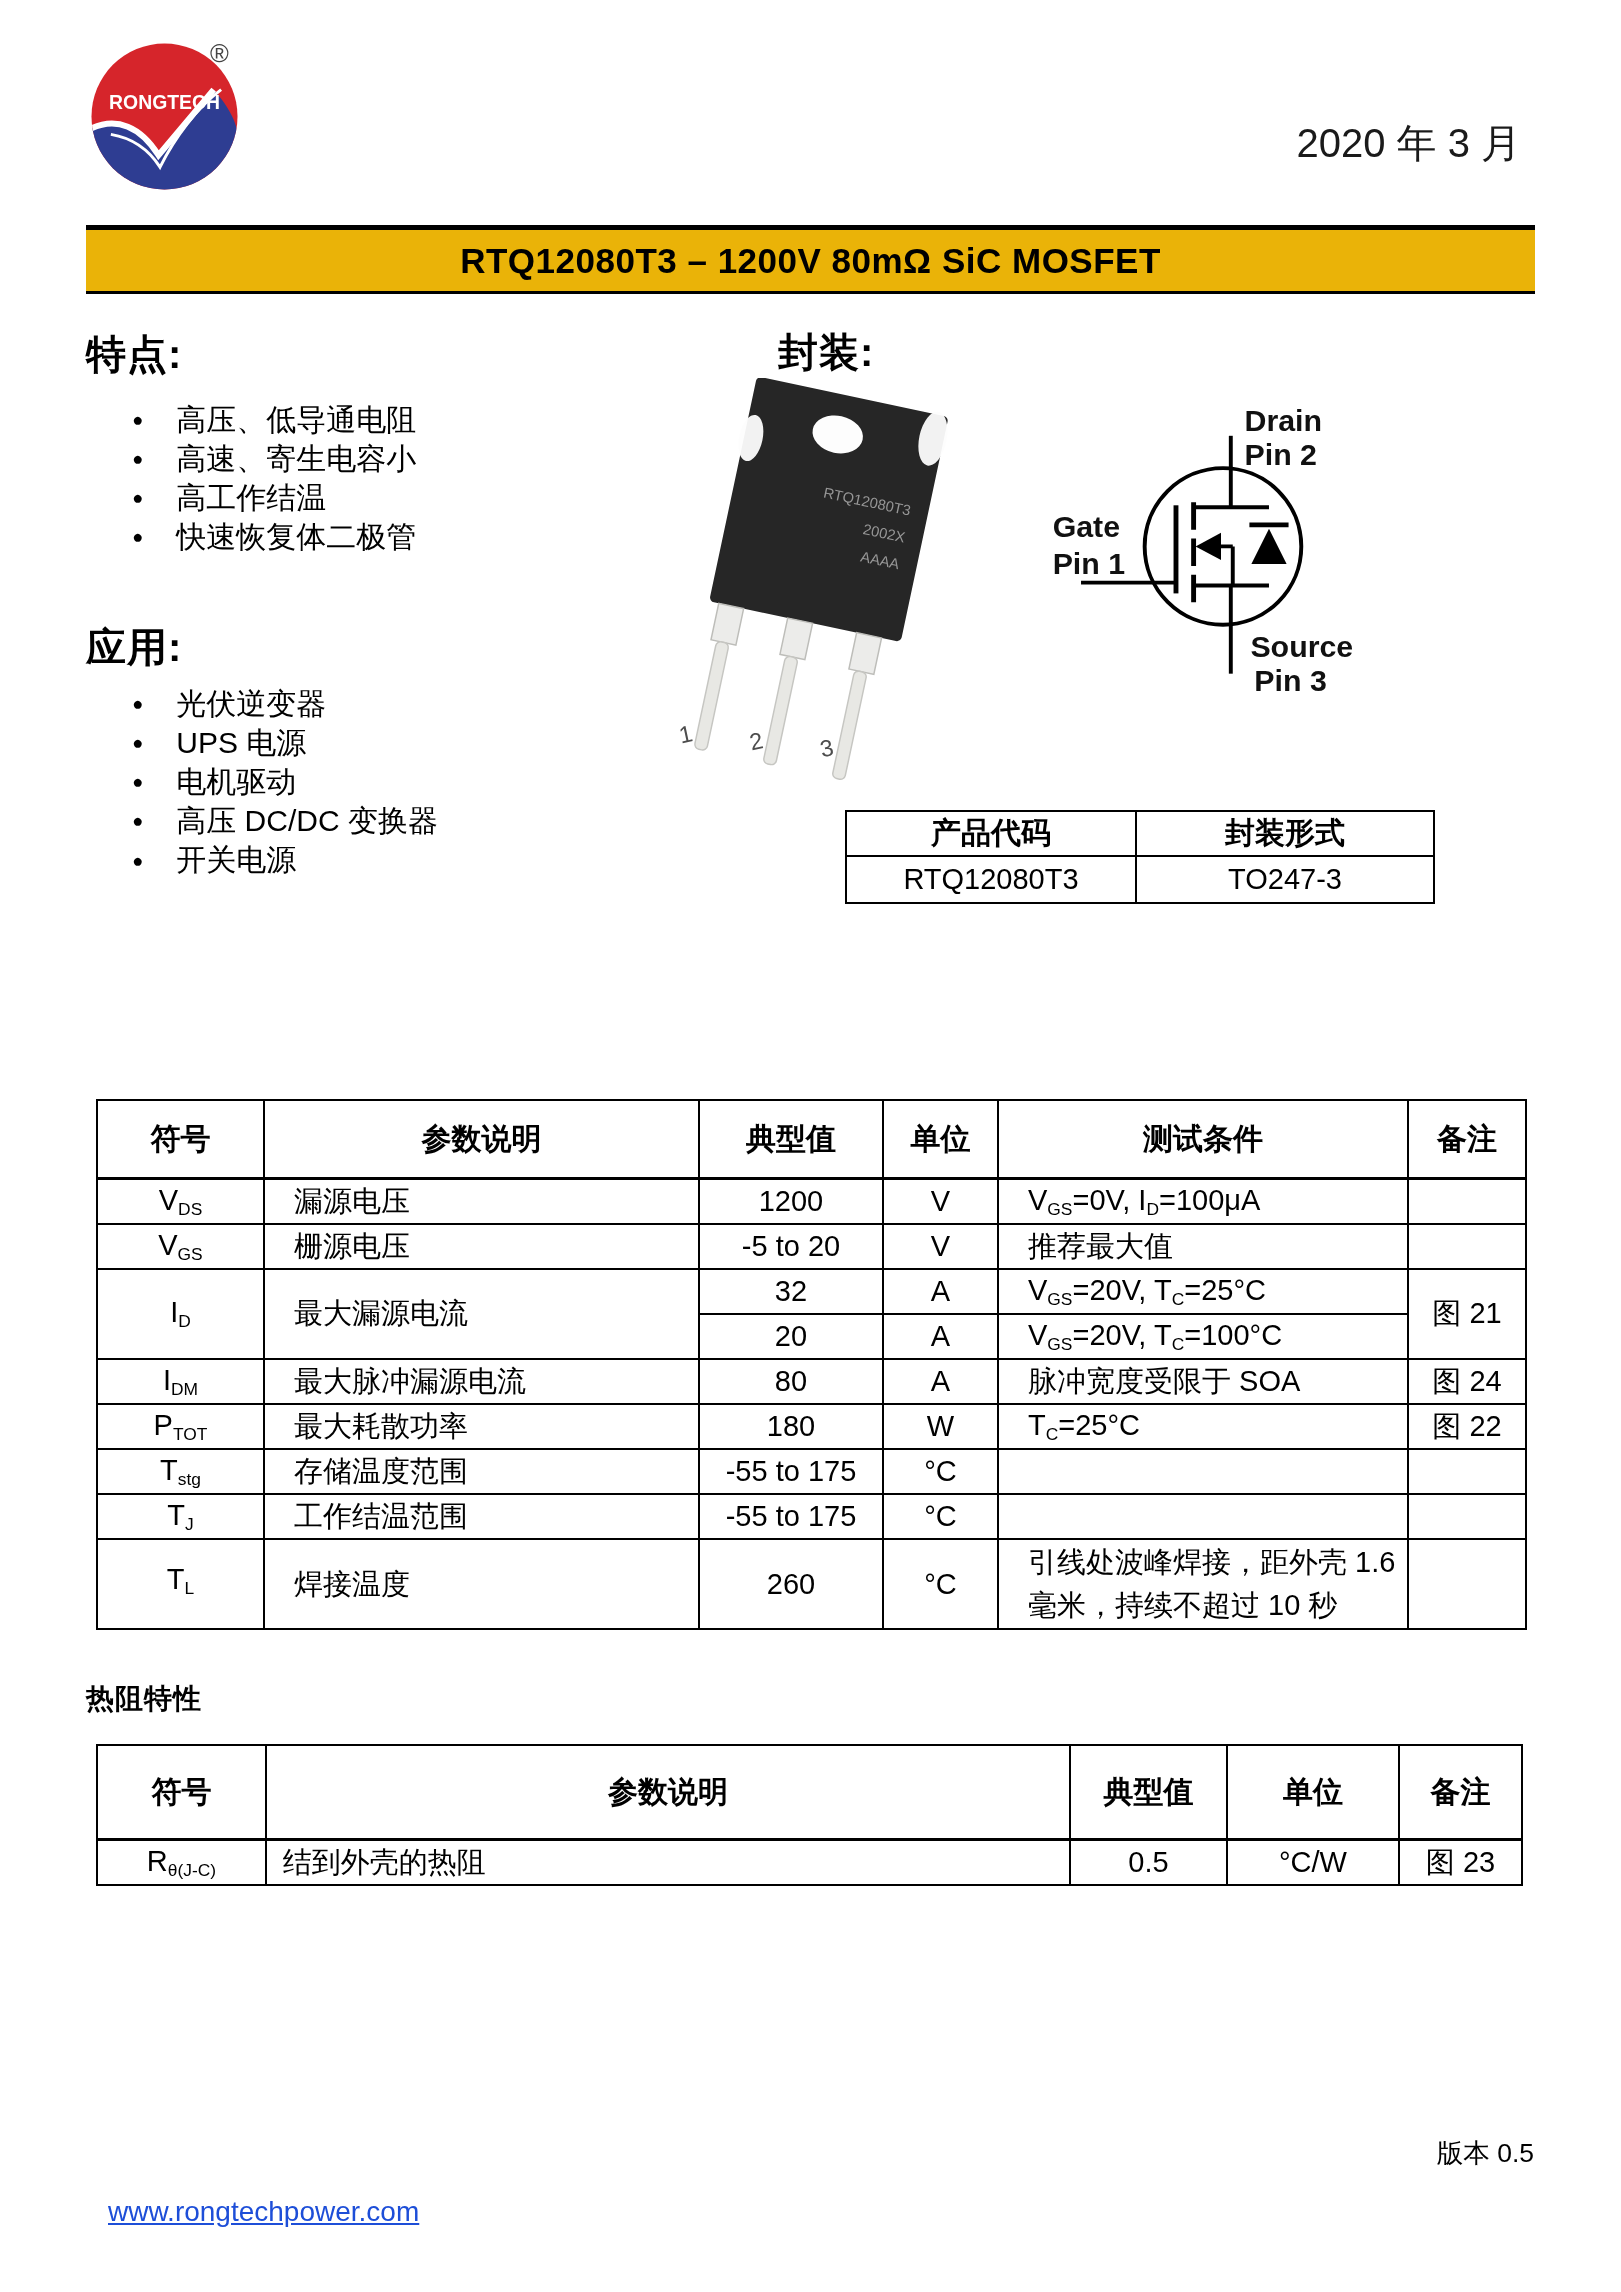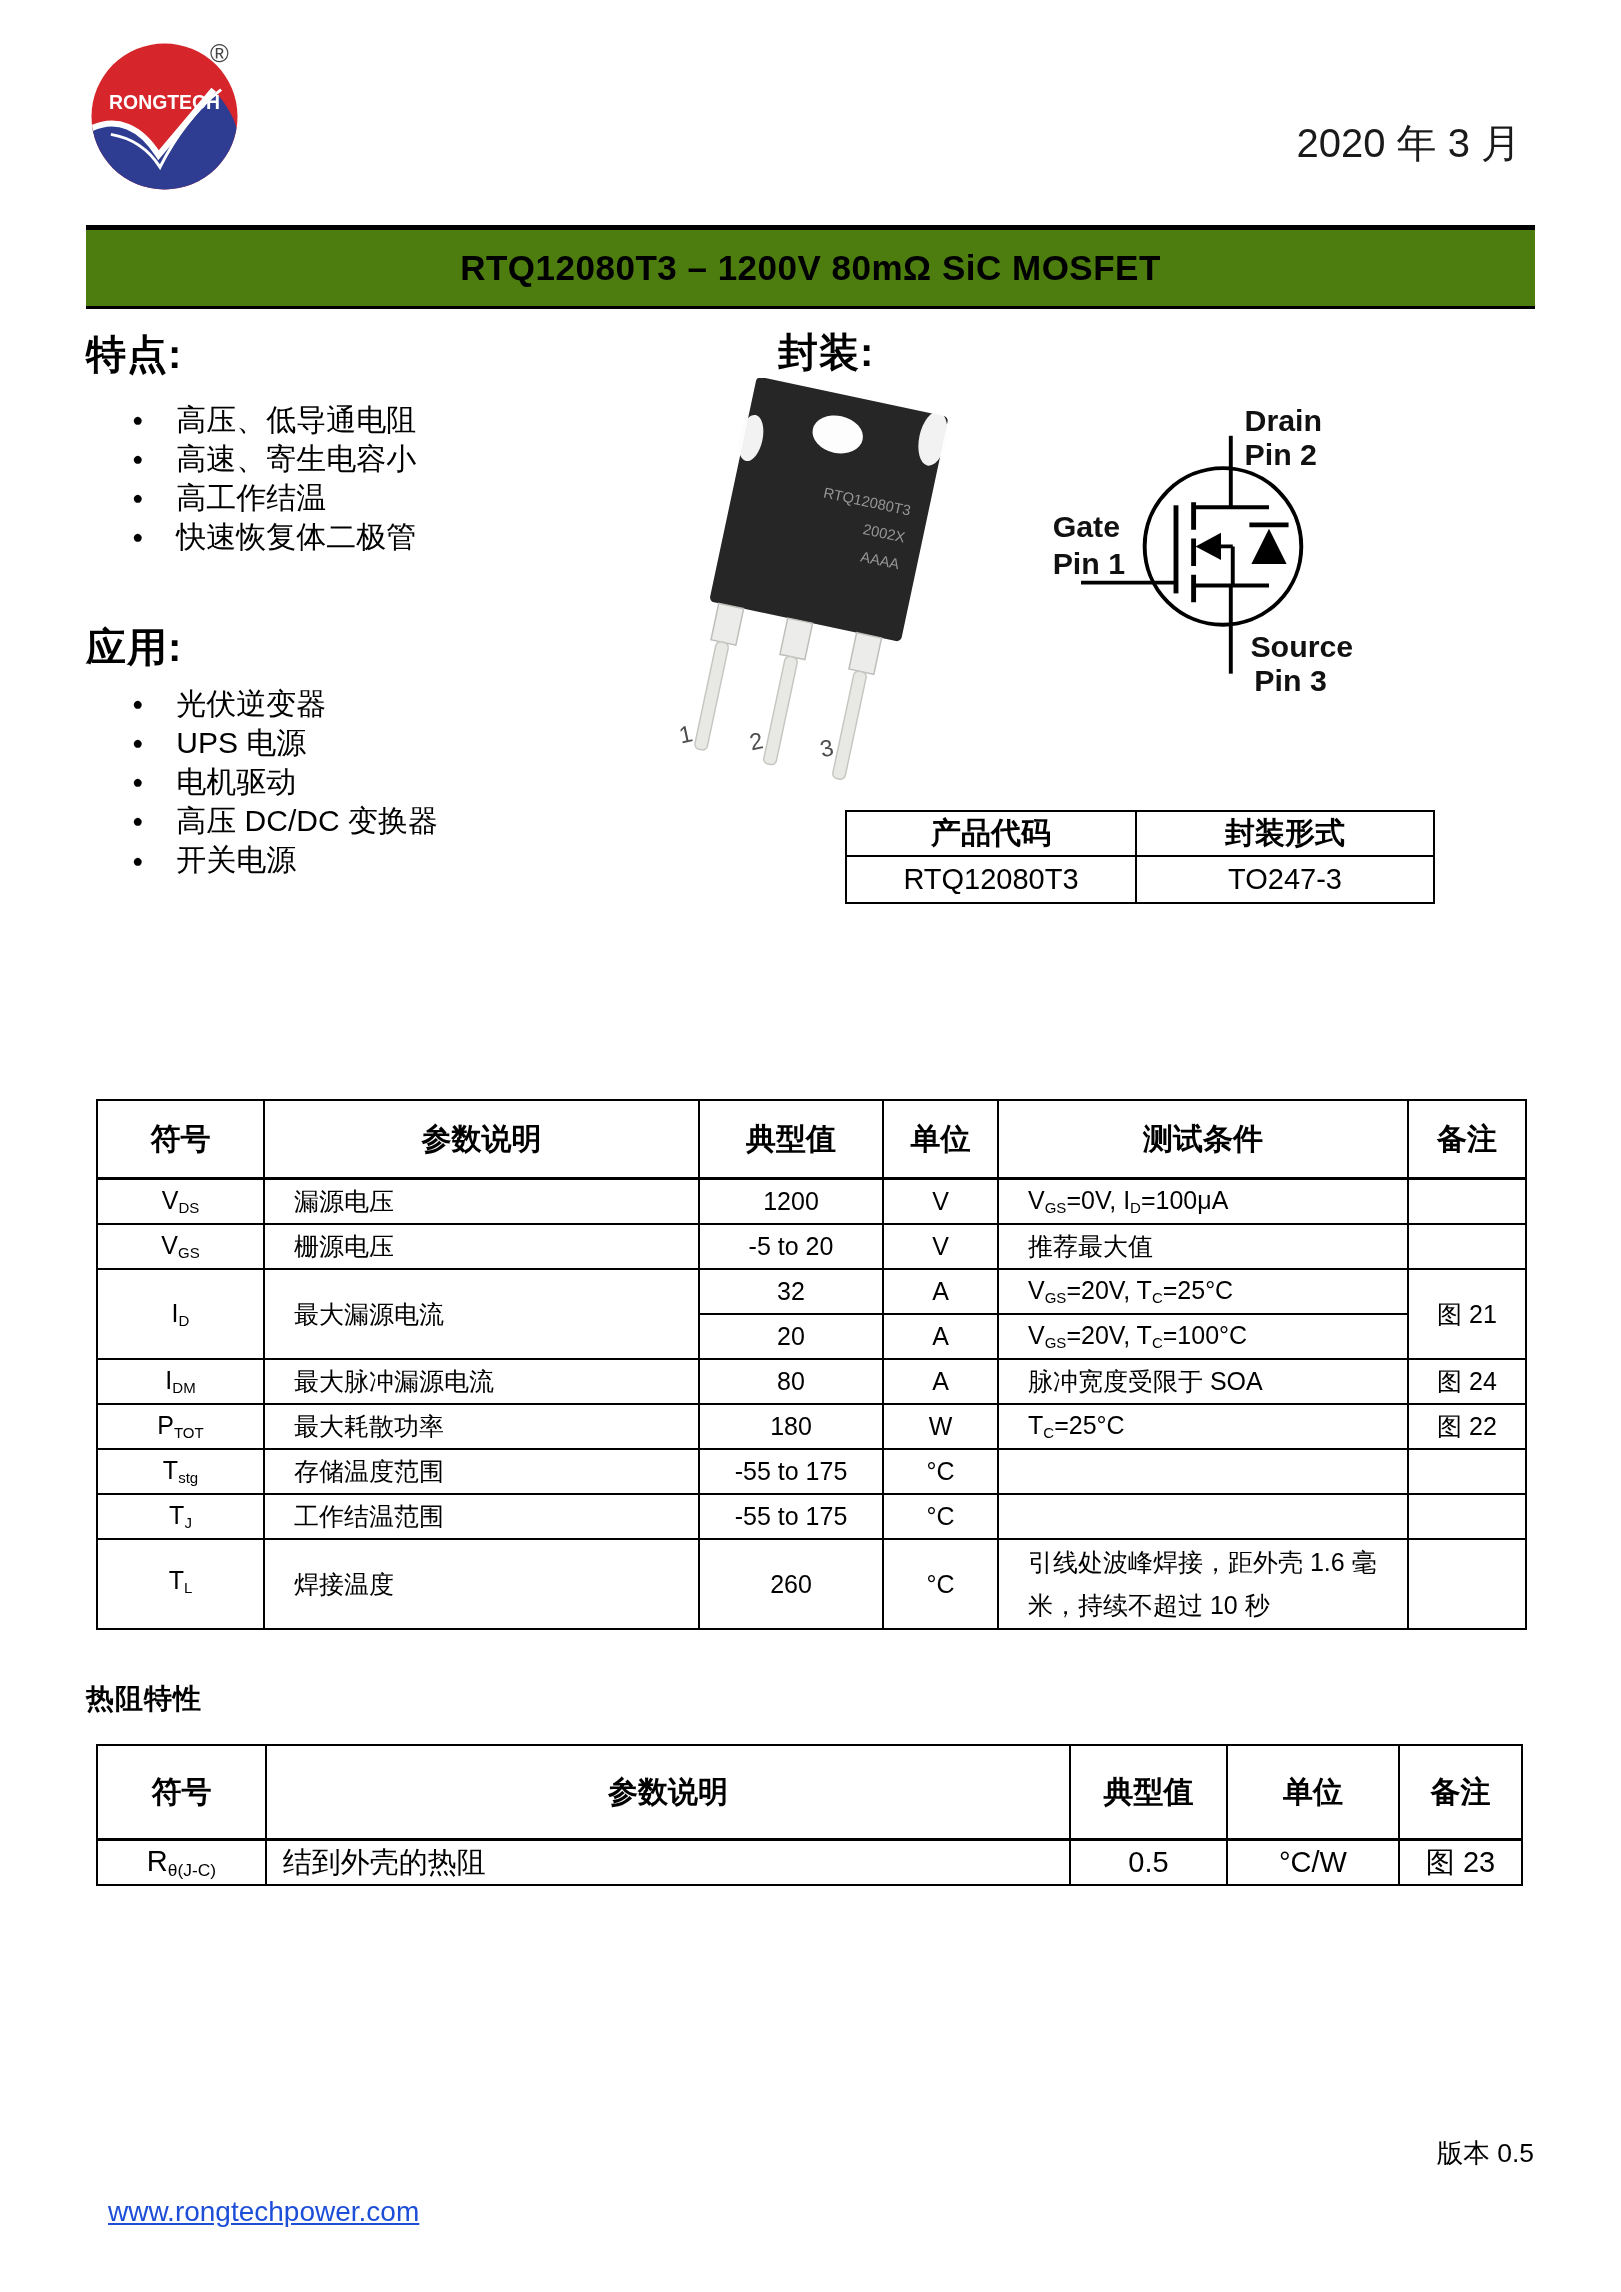--- a/index.html
+++ b/index.html
@@ -8,22 +8,22 @@
   .abs{position:absolute;}
   sub{font-size:0.6em;vertical-align:-0.28em;letter-spacing:0;}
 
   
   .logo-wrap{left:90px;top:41px;width:149px;height:151px;}
   .reg-mark{left:210px;top:39px;font-size:25.5px;color:#444;}
 
   .doc-date{right:100px;top:116px;font-size:40px;color:#1a1a1a;}
 
   
-  .titlebar{left:86px;top:225px;width:1449px;height:84px;box-sizing:border-box;
-            background:#4d7c0f;border-top:5.9px solid #000;border-bottom:3.9px solid #000;
+  .titlebar{left:86px;top:225px;width:1449px;height:69px;box-sizing:border-box;
+            background:#eab308;border-top:5.9px solid #000;border-bottom:3.9px solid #000;
             display:flex;align-items:center;justify-content:center;}
   .titlebar span{font-size:35px;font-weight:bold;letter-spacing:0.5px;}
 
   .sec-h{font-size:40px;font-weight:bold;letter-spacing:1px;}
   .features-h{left:86px;top:327px;}
   .apps-h{left:86px;top:620px;}
   .pkg-h{left:778px;top:325px;}
 
   ul.doclist{left:120px;list-style:none;margin:12px;padding:0;}
   ul.doclist li{font-size:30px;line-height:39px;white-space:nowrap;}
@@ -43,21 +43,21 @@
   .code-table td{height:43px;font-size:29px;text-align:center;font-weight:normal;}
 
   .ratings-head{left:86px;top:1025px;display:flex;align-items:baseline;}
   .ratings-head .h{font-size:41px;font-weight:bold;letter-spacing:1px;}
   .ratings-head .note{font-size:29px;margin-left:23.5px;color:#1a1a1a;}
 
   .ratings-table{left:96px;top:1099px;}
   .ratings-table table{width:1428px;}
   .ratings-table th{height:74px;font-size:30px;font-weight:bold;text-align:center;
                     border-top-width:2.9px;border-bottom-width:3.9px;}
-  .ratings-table td{height:41px;font-size:25px;text-align:center;vertical-align:middle;
+  .ratings-table td{height:41px;font-size:29px;text-align:center;vertical-align:middle;
                     border-top-width:2.9px;border-bottom-width:2.9px;}
   .ratings-table td.desc,.ratings-table td.cond{text-align:left;padding-left:29px;}
   .ratings-table td.tall{height:84px;line-height:43px;}
   .ratings-table td.thin-b{border-bottom-width:2px;}
   .ratings-table td.thin-t{border-top-width:2px;}
 
   .thermal-h{left:86px;top:1680px;}
   .thermal-table{left:96px;top:1744px;}
   .thermal-table table{width:1423px;}
   .thermal-table th{height:90px;font-size:30px;font-weight:bold;text-align:center;

